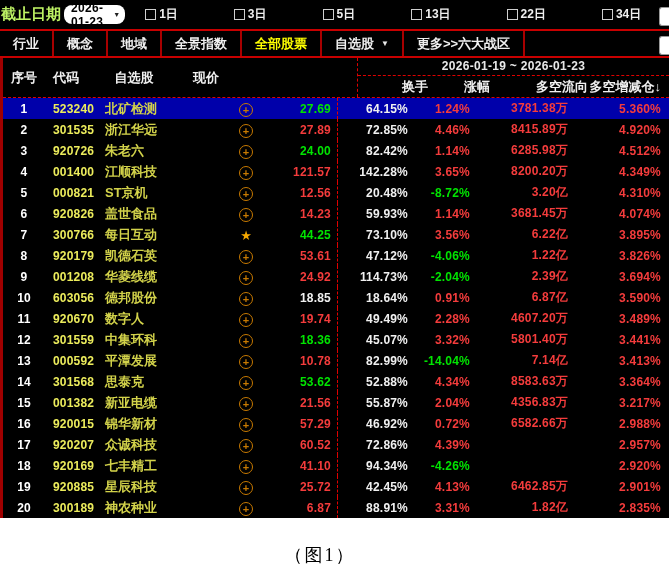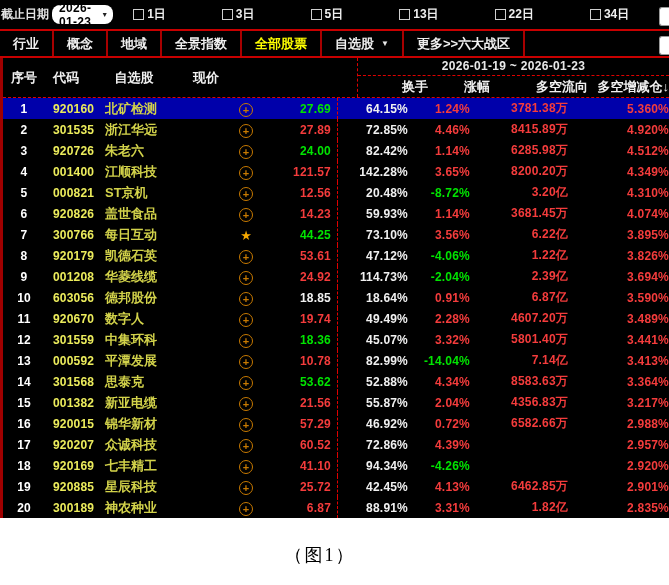--- a/index.html
+++ b/index.html
@@ -3,21 +3,21 @@
 <meta charset="utf-8">
 <style>
   html,body{margin:0;padding:0;}
   body{width:669px;height:585px;background:#ffffff;position:relative;
        font-family:"Liberation Sans","DejaVu Sans",sans-serif;overflow:hidden;}
   .app{position:absolute;top:0;left:0;width:669px;height:518px;background:#000;overflow:hidden;}
 
   
   .toolbar{height:29px;border-bottom:2px solid #c80000;display:flex;align-items:center;
            box-sizing:content-box;padding-left:1px;position:relative;}
-  .tb-label{color:#e5e5e5;font-size:12px;font-weight:700;white-space:nowrap;}
+  .tb-label{color:#bef264;font-size:15px;font-weight:700;white-space:nowrap;}
   .select{background:#fff;border-radius:8px;height:19px;display:inline-flex;align-items:center;
           margin-left:3px;padding:0 5px 0 7px;}
   .select .sel-val{color:#000;font-size:12px;font-weight:700;letter-spacing:.3px;}
   .select .caret{color:#222;font-size:7px;margin-left:10px;}
   .sel-end{width:88px;justify-content:space-between;}
   .sel-start{width:78px;justify-content:space-between;}
   .periods{display:flex;align-items:center;margin-left:20px;gap:43px;}
   .cb-group{display:flex;align-items:center;margin-right:13px;cursor:default;}
   .cb-box{width:9px;height:9px;border:1px solid #cfcfcf;background:#000;display:inline-block;}
   .cb-box.checked{background:#fff;color:#111;font-size:9px;line-height:9px;text-align:center;font-weight:700;}
@@ -50,21 +50,21 @@
   .col-name{width:112px;padding-left:2px;box-sizing:border-box;}
   .col-fav{width:62px;text-align:center;}
   .col-price{width:60px;text-align:right;padding-right:6px;box-sizing:border-box;}
   .thead-right{flex:1;display:flex;flex-direction:column;border-left:1px dashed #e00000;box-sizing:border-box;}
   .date-range{height:18px;line-height:17px;text-align:center;color:#e8e8e8;font-size:12px;
               font-weight:700;border-bottom:1px dashed #e00000;box-sizing:border-box;letter-spacing:.3px;}
   .right-cols{flex:1;display:flex;align-items:center;}
   .col-turn{width:70px;text-align:right;}
   .col-chg{width:62px;text-align:right;}
   .col-flow{width:98px;text-align:right;}
-  .col-delta{flex:1;text-align:right;box-sizing:border-box;}
+  .col-delta{flex:1;text-align:right;padding-right:8px;box-sizing:border-box;}
 
   .rows{height:420px;}
   .row{height:21px;display:flex;align-items:center;}
   .row.selected{background:#0000aa;}
   .row-right{flex:1;height:100%;display:flex;align-items:center;border-left:1px dashed #e00000;box-sizing:border-box;}
   .num{font-size:12px;font-weight:700;letter-spacing:.2px;}
   .c-seq{color:#ffffff;}
   .c-code{color:#ecec5c;}
   .c-name{color:#d2d24a;font-size:13px;font-weight:700;white-space:nowrap;}
   .c-turn{color:#f0f0f0;}
@@ -182,21 +182,21 @@
           <span class="hc col-turn">换手</span>
           <span class="hc col-chg">涨幅</span>
           <span class="hc col-flow">多空流向</span>
           <span class="hc col-delta">多空增减仓↓</span>
         </div>
       </div>
     </div>
     <div class="rows">
         <div class="row selected">
     <span class="num c-seq col-seq">1</span>
-    <span class="num c-code col-code">920160</span>
+    <span class="num c-code col-code">523240</span>
     <span class="c-name col-name">北矿检测</span>
     <span class="col-fav"><span class="plus-icon">+</span></span>
     <span class="num col-price down">27.69</span>
     <span class="row-right">
       <span class="num c-turn col-turn">64.15%</span>
       <span class="num col-chg up">1.24%</span>
       <span class="num up col-flow">3781.38万</span>
       <span class="num up col-delta">5.360%</span>
     </span>
   </div>

